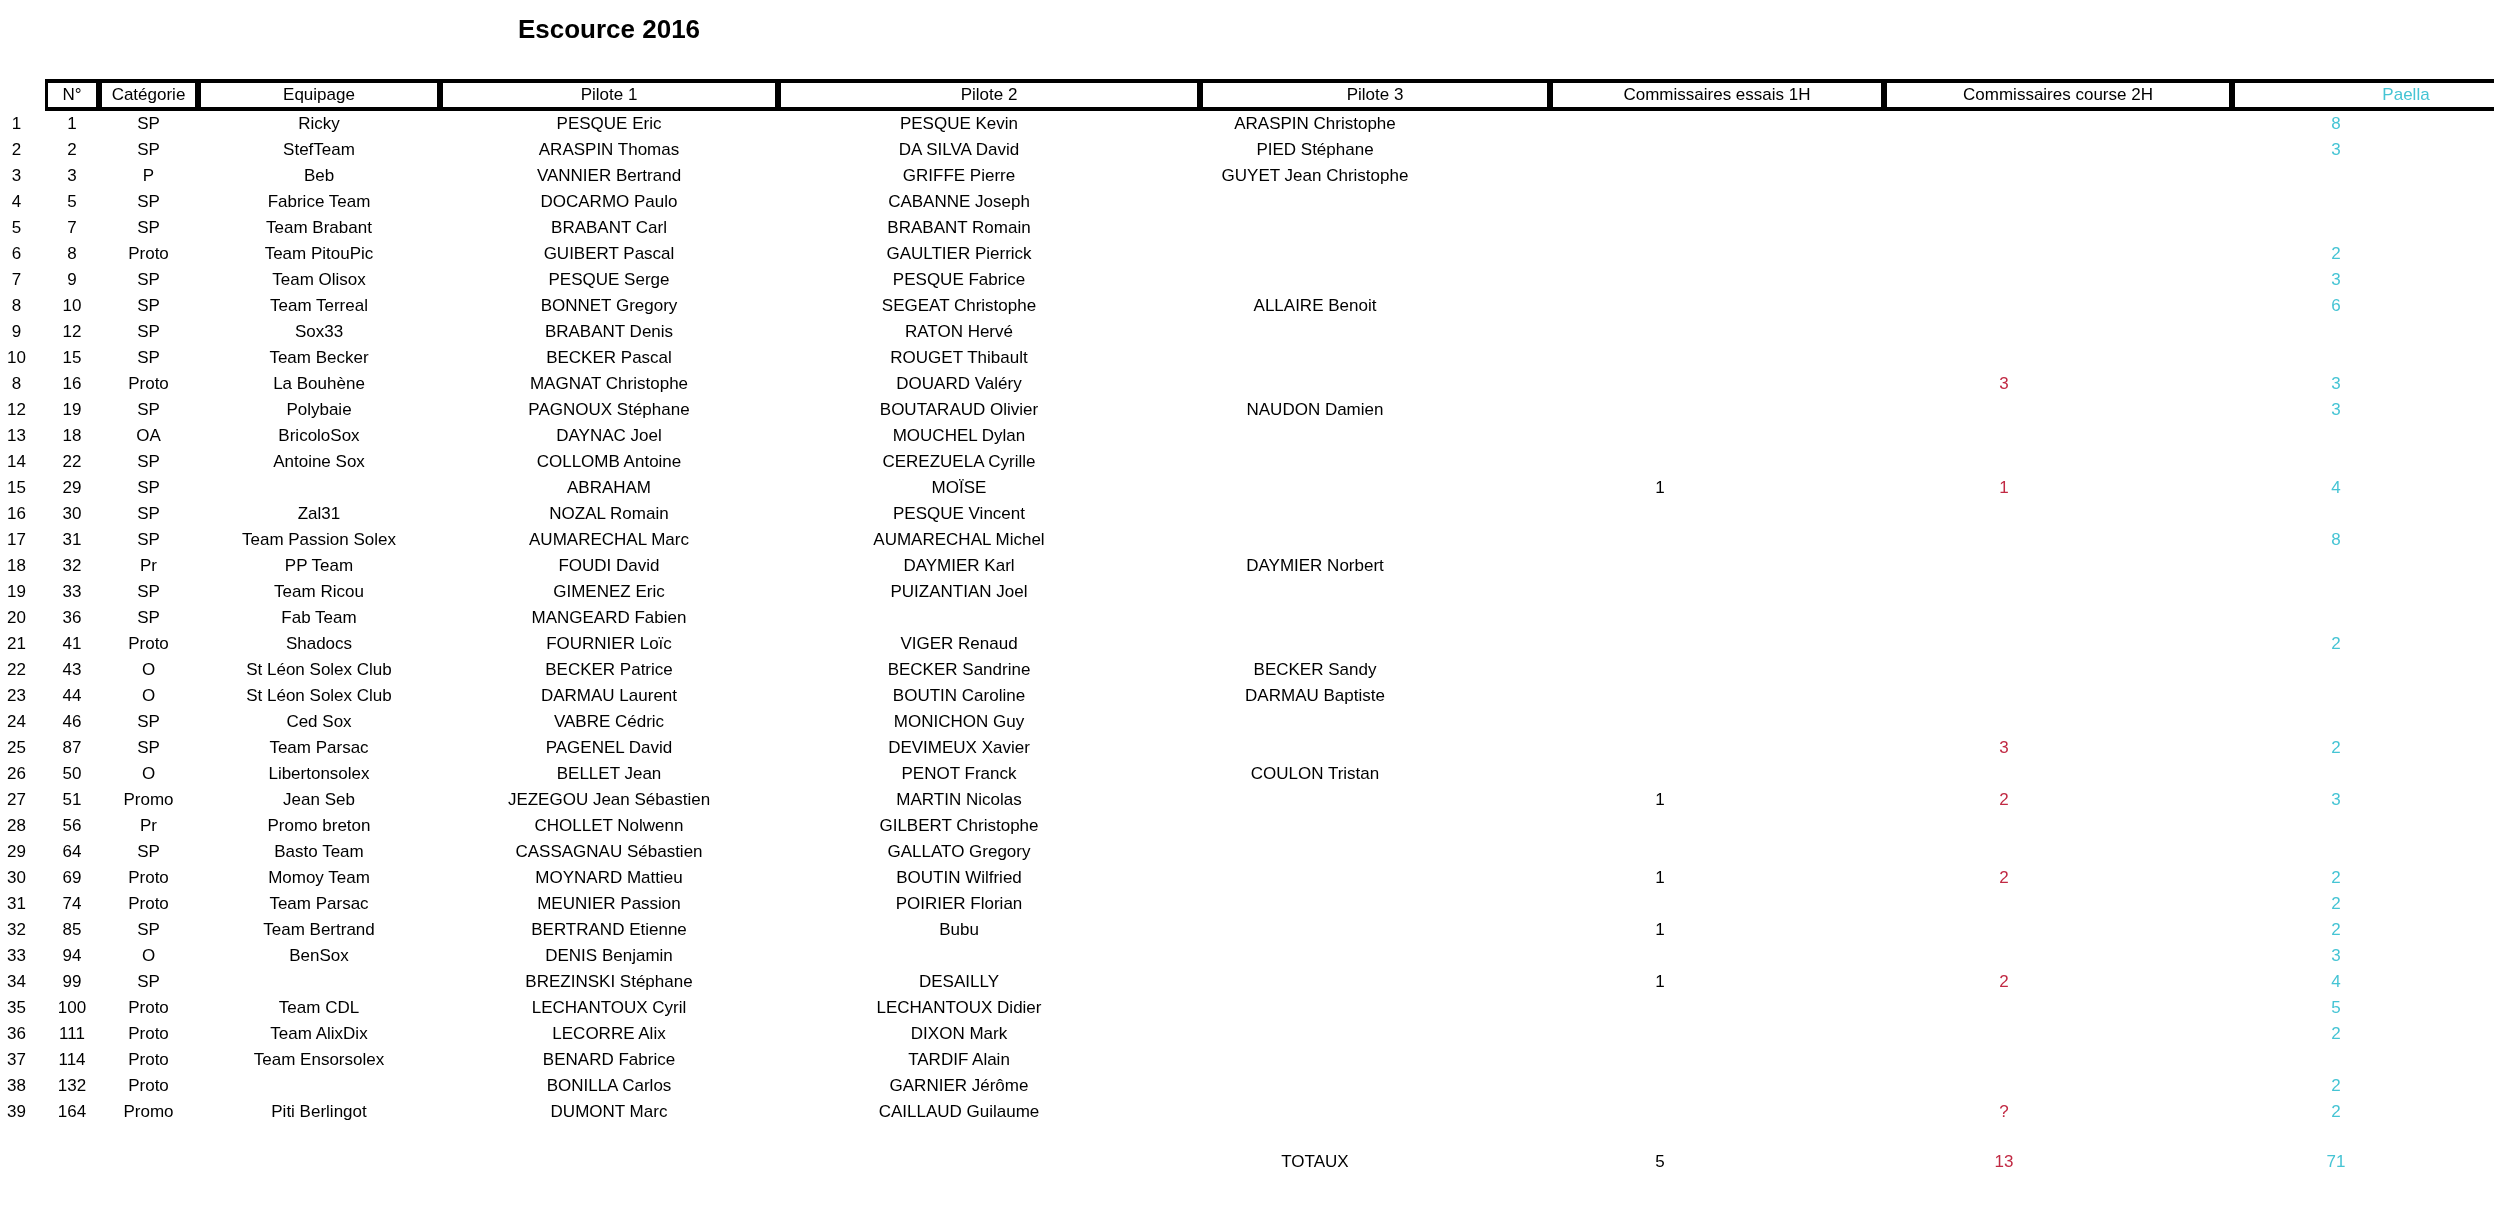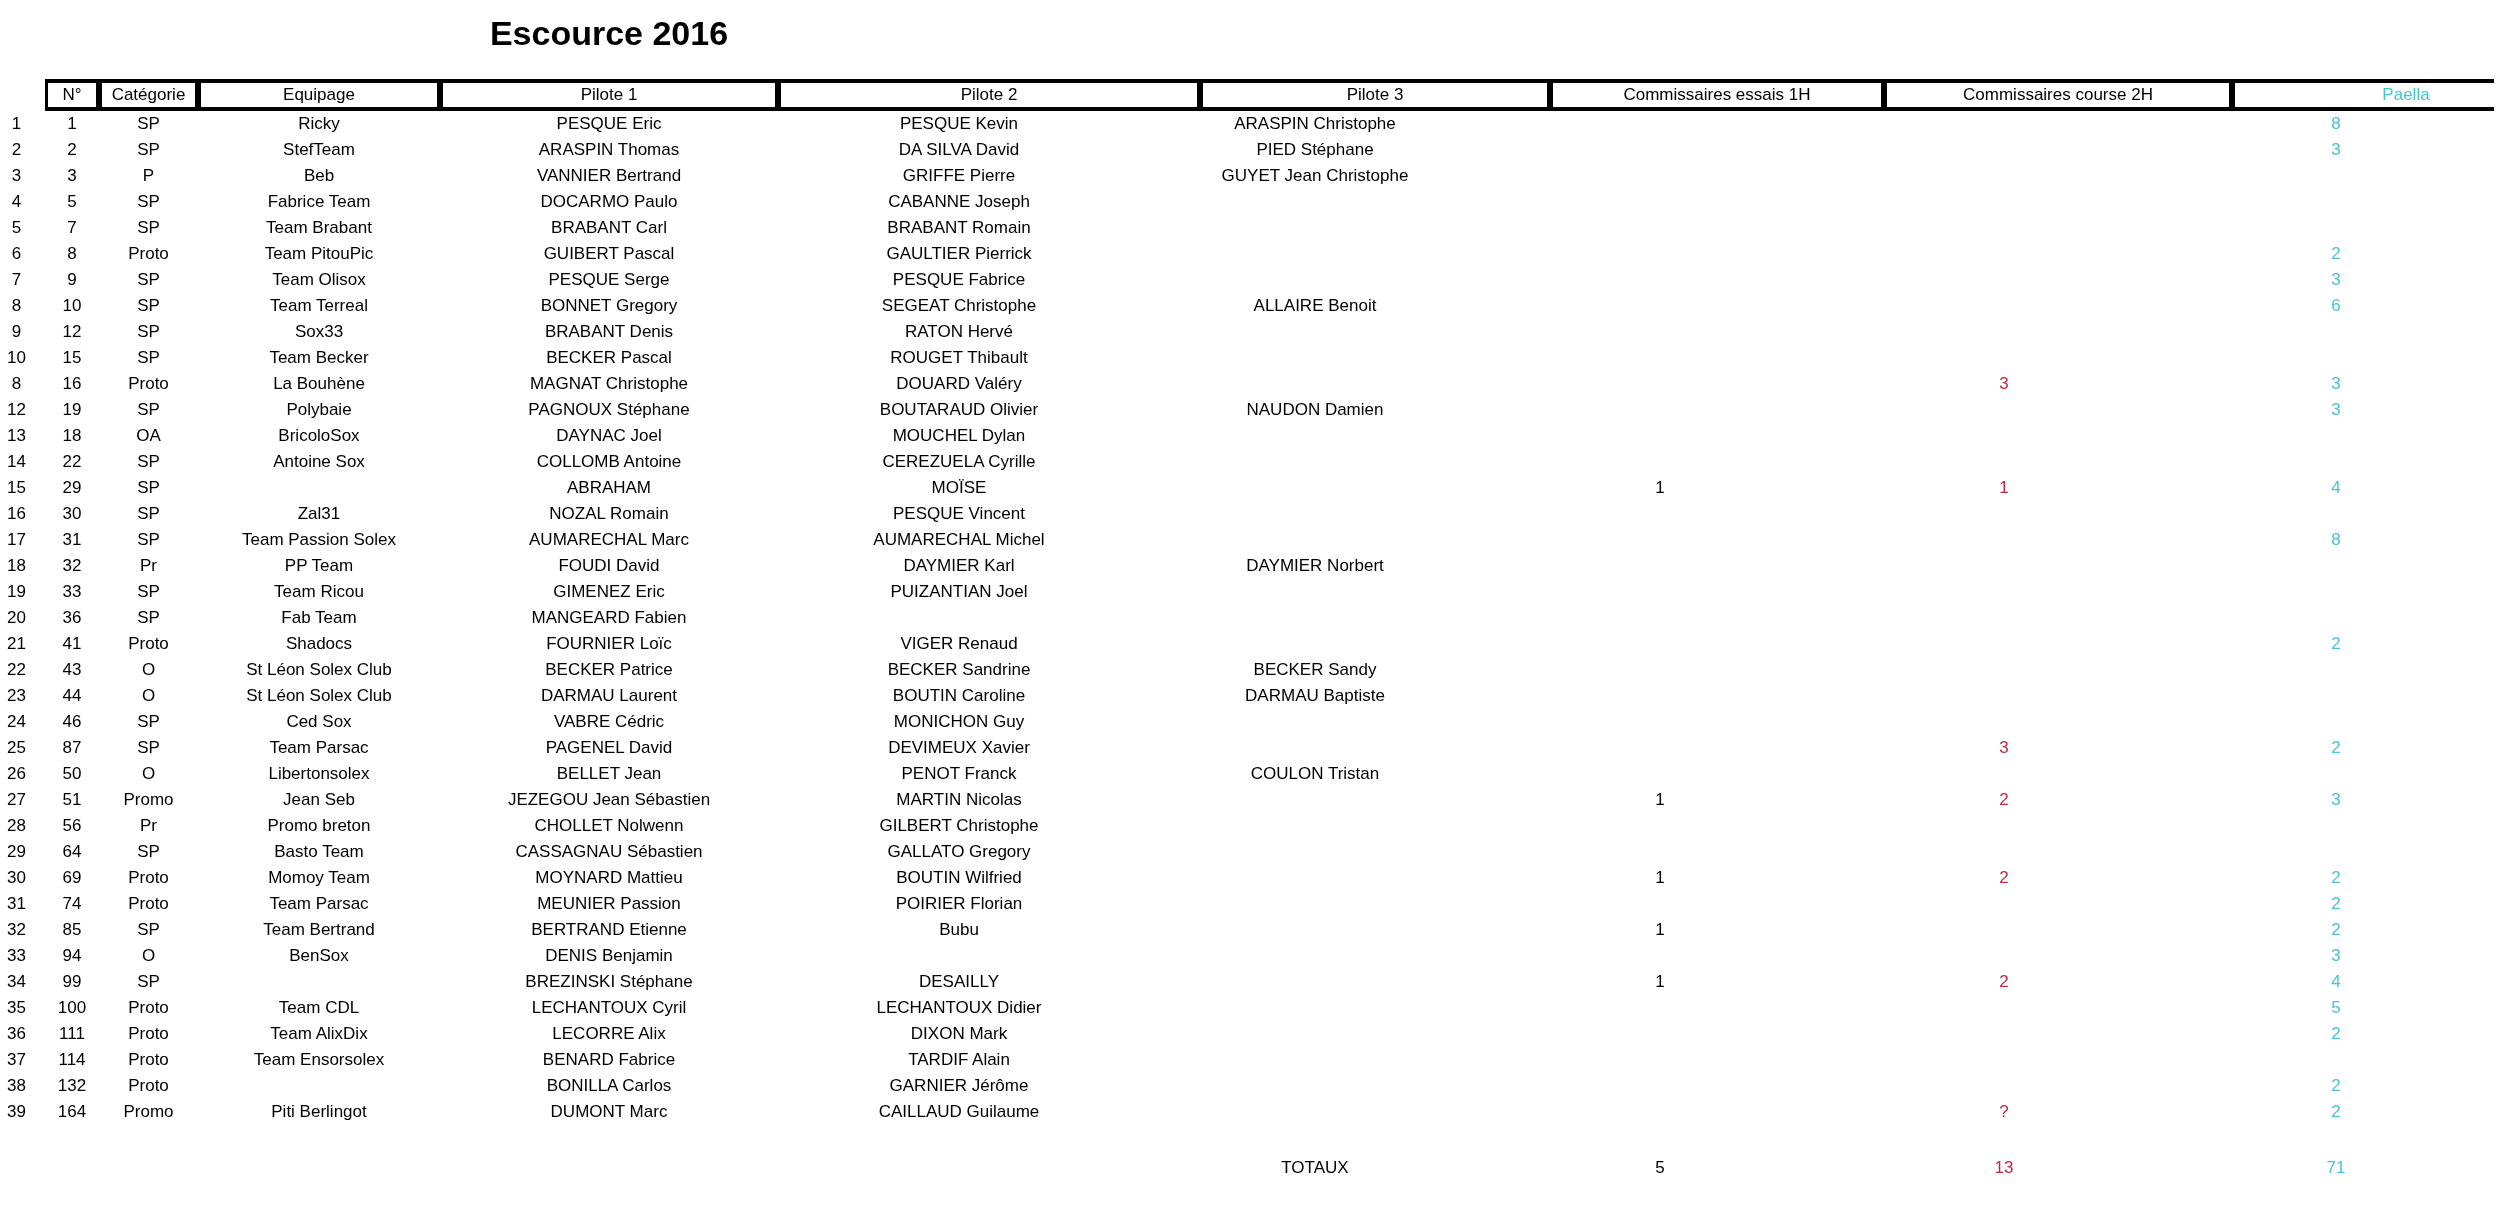--- a/index.html
+++ b/index.html
@@ -15,21 +15,21 @@
     position:relative;
     width:2500px;height:1209px;
     background:var(--paper);
     font-family:"Liberation Sans","DejaVu Sans",sans-serif;
     color:var(--ink);
     overflow:hidden;
   }
   
   #title{
     position:absolute;left:440px;top:14px;width:338px;
-    text-align:center;font-size:34px;font-weight:bold;white-space:nowrap;
+    text-align:center;font-size:26px;font-weight:bold;white-space:nowrap;
   }
   
   #header{
     position:absolute;left:45px;top:79px;width:2449px;height:32px;
     background:#000;display:flex;align-items:center;padding:4px 0;
   }
   .hcell{
     background:#fff;height:24px;line-height:24px;
     text-align:center;font-size:17px;white-space:nowrap;overflow:visible;
     margin:0 3px;flex:0 0 auto;
@@ -53,21 +53,21 @@
   .col-team{width:242px}
   .col-p1{width:338px}
   .col-p2{width:362px}
   .col-p3{width:350px}
   .col-essais1h{width:340px}
   .col-course2h{width:348px;color:var(--red)}
   .col-paella{width:316px;color:var(--cyan)}
   .row.reserved .col-num,
   .row.reserved .col-team{color:var(--red-bright);}
   
-  #totals{margin-top:30px;}
+  #totals{margin-top:24px;}
 </style>
 </head>
 <body>
 
 <div id="canvas">
 
   <div id="title">Escource 2016</div>
 
   <div id="header">
     <div class="hcell h-num">N°</div>

